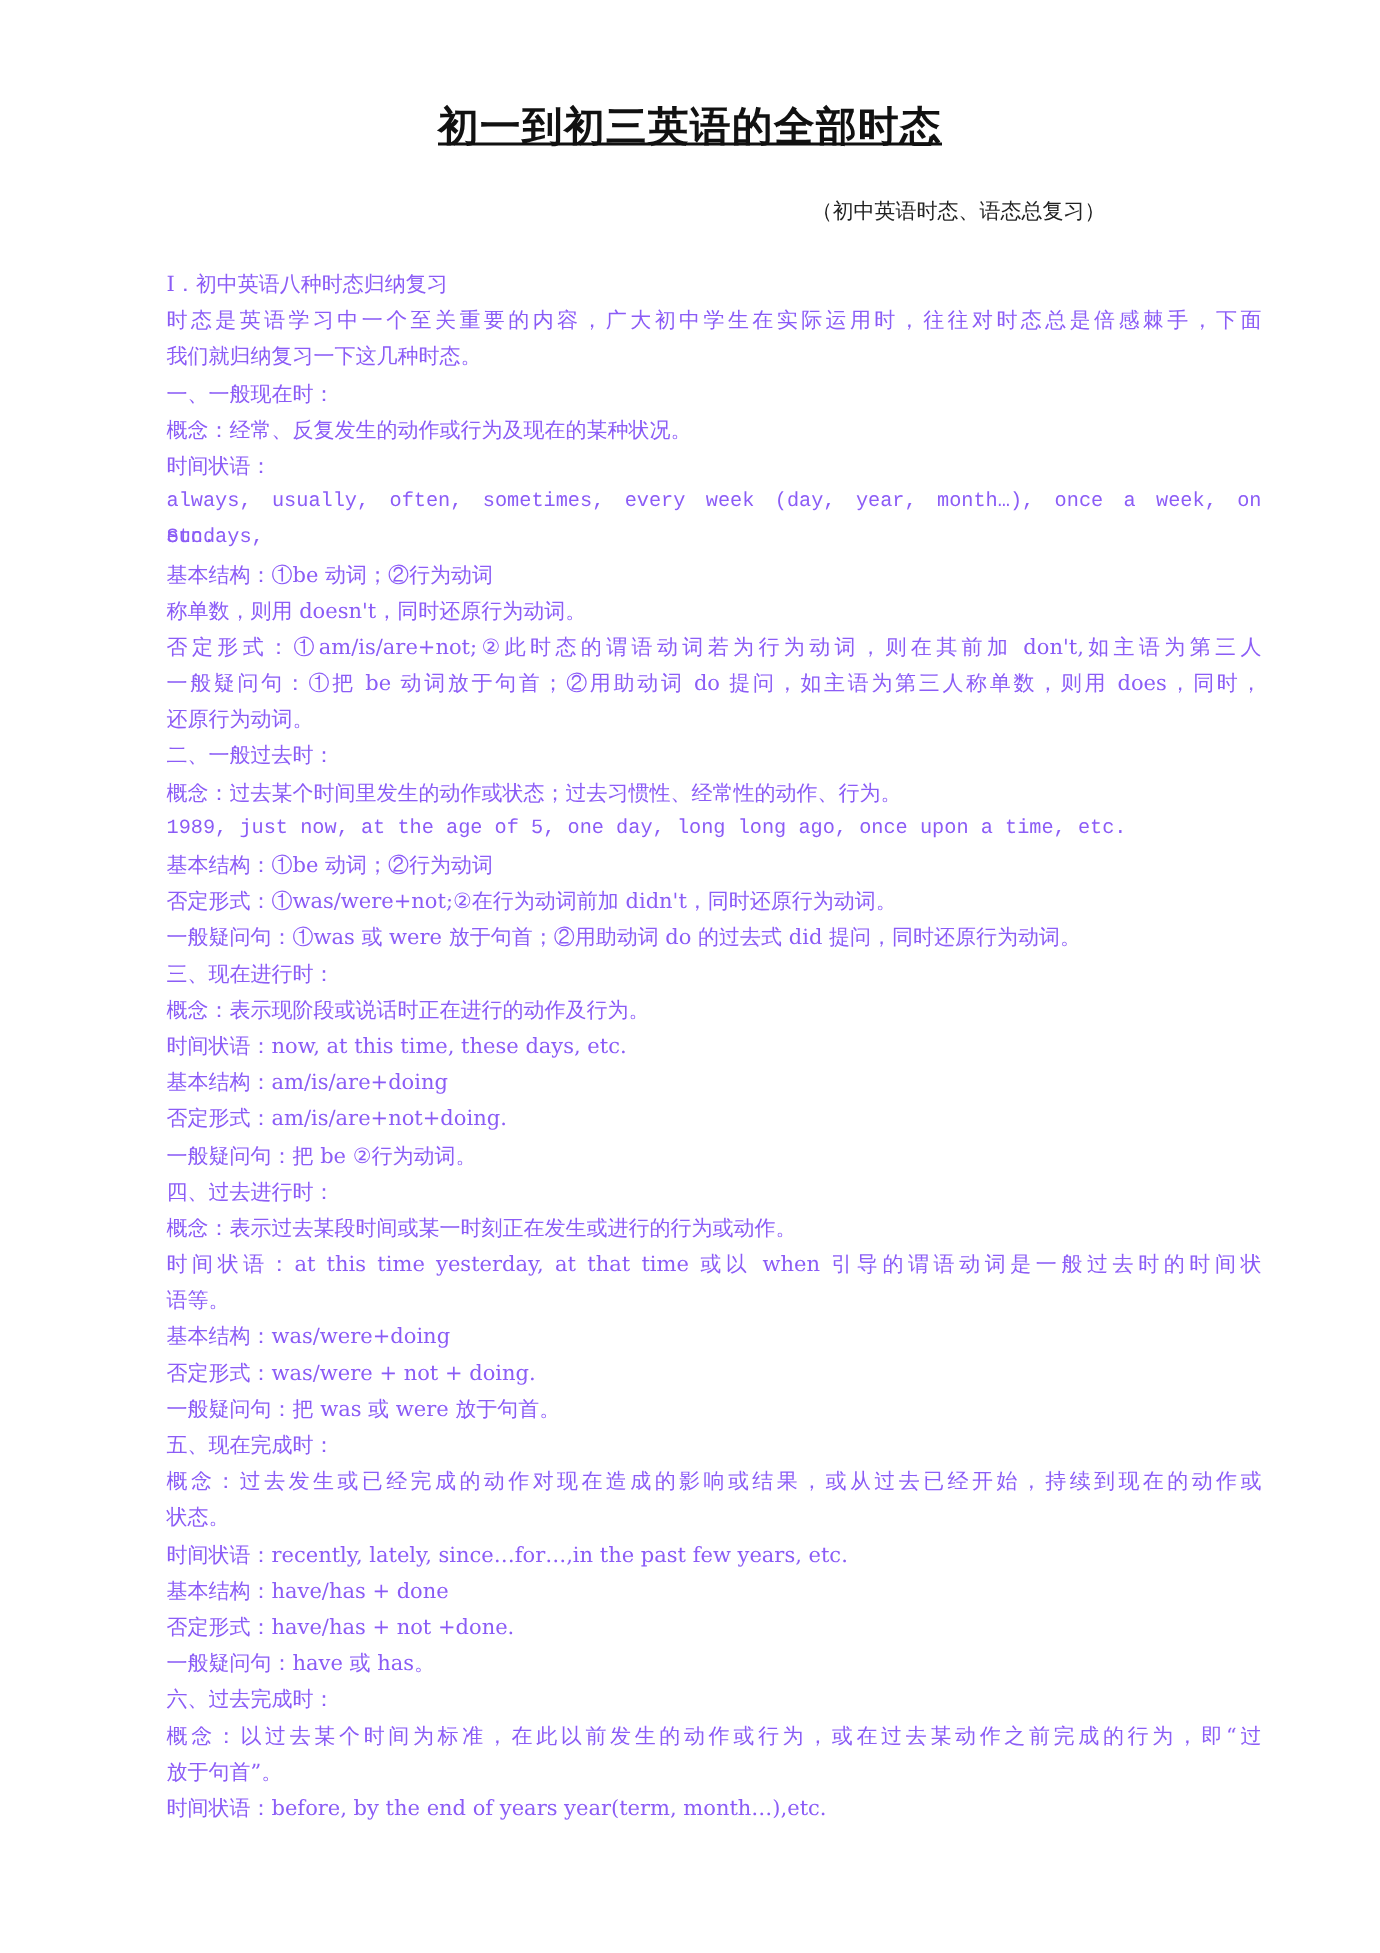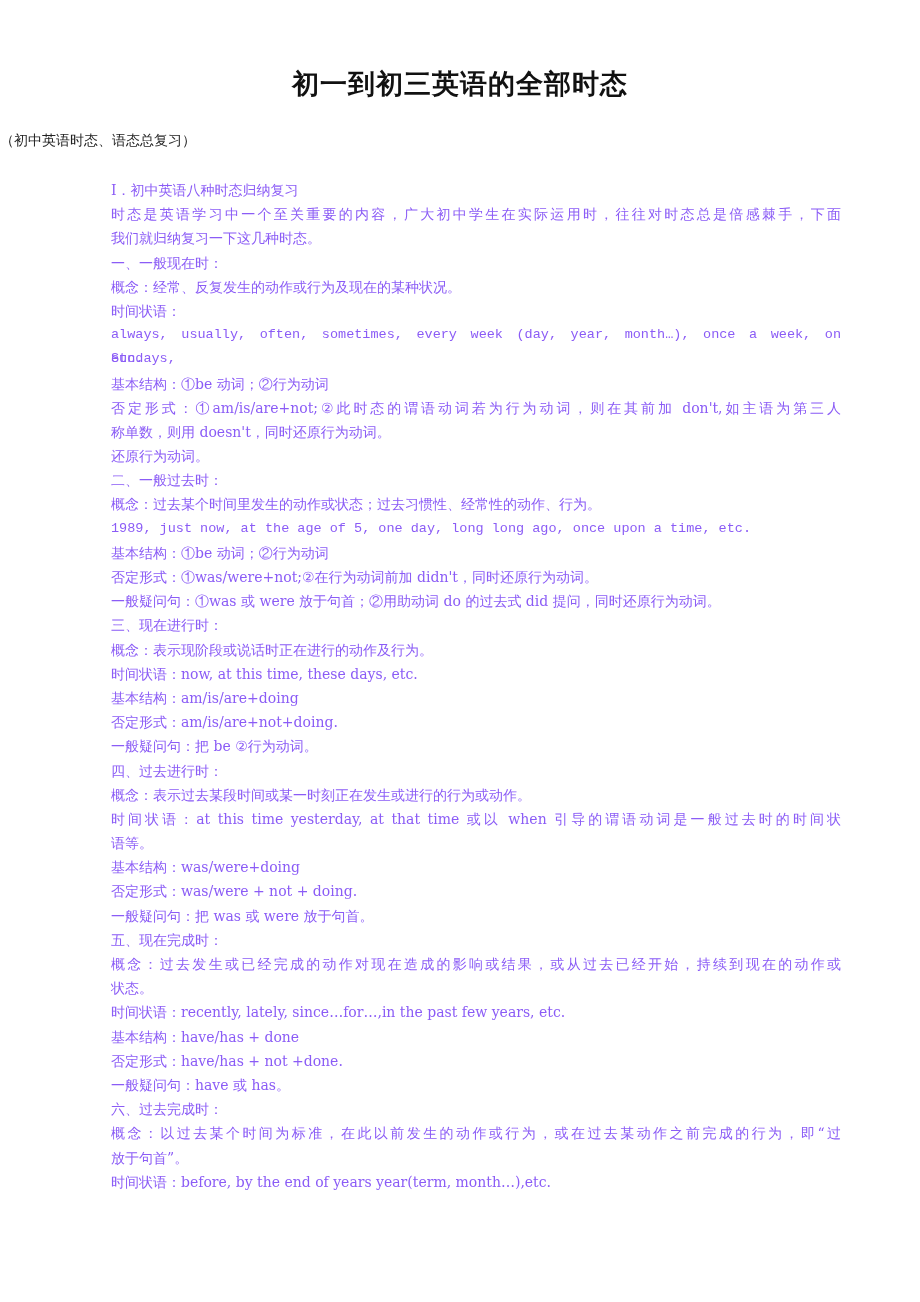--- a/index.html
+++ b/index.html
@@ -28,27 +28,28 @@
       left: 0;
       top: 66px;
       width: 920px;
       text-align: center;
       font-family: "DejaVu Sans", "Liberation Sans", sans-serif;
       font-size: 27px;
       font-weight: bold;
       letter-spacing: 1px;
       color: #111111;
       margin: 0;
+      text-decoration: underline;
     }
     .subtitle {
       position: absolute;
       left: 0;
       top: 132px;
       width: 737px;
-      text-align: left;
+      text-align: right;
       font-size: 14px;
       color: #222222;
       margin: 0;
     }
     .body {
       position: absolute;
       left: 111px;
       top: 178px;
       width: 730px;
     }
@@ -82,22 +83,23 @@
     <span class="line">Ⅰ．初中英语八种时态归纳复习</span>
     <span class="line just">时态是英语学习中一个至关重要的内容，广大初中学生在实际运用时，往往对时态总是倍感棘手，下面</span>
     <span class="line">我们就归纳复习一下这几种时态。</span>
 
     <span class="line">一、一般现在时：</span>
     <span class="line">概念：经常、反复发生的动作或行为及现在的某种状况。</span>
     <span class="line">时间状语：</span>
     <span class="line mono just">always, usually, often, sometimes, every week (day, year, month…), once a week, on Sundays,</span>
     <span class="line mono">etc.</span>
     <span class="line">基本结构：①be 动词；②行为动词</span>
+    <span class="line">称单数，则用 doesn't，同时还原行为动词。</span>
     <span class="line just">否定形式：①am/is/are+not;②此时态的谓语动词若为行为动词，则在其前加 don't,如主语为第三人</span>
-    <span class="line">称单数，则用 doesn't，同时还原行为动词。</span>
+    <span class="line just">一般疑问句：①把 be 动词放于句首；②用助动词 do 提问，如主语为第三人称单数，则用 does，同时，</span>
     <span class="line">还原行为动词。</span>
 
     <span class="line">二、一般过去时：</span>
     <span class="line">概念：过去某个时间里发生的动作或状态；过去习惯性、经常性的动作、行为。</span>
     <span class="line mono">1989, just now, at the age of 5, one day, long long ago, once upon a time, etc.</span>
     <span class="line">基本结构：①be 动词；②行为动词</span>
     <span class="line">否定形式：①was/were+not;②在行为动词前加 didn't，同时还原行为动词。</span>
     <span class="line">一般疑问句：①was 或 were 放于句首；②用助动词 do 的过去式 did 提问，同时还原行为动词。</span>
 
     <span class="line">三、现在进行时：</span>

